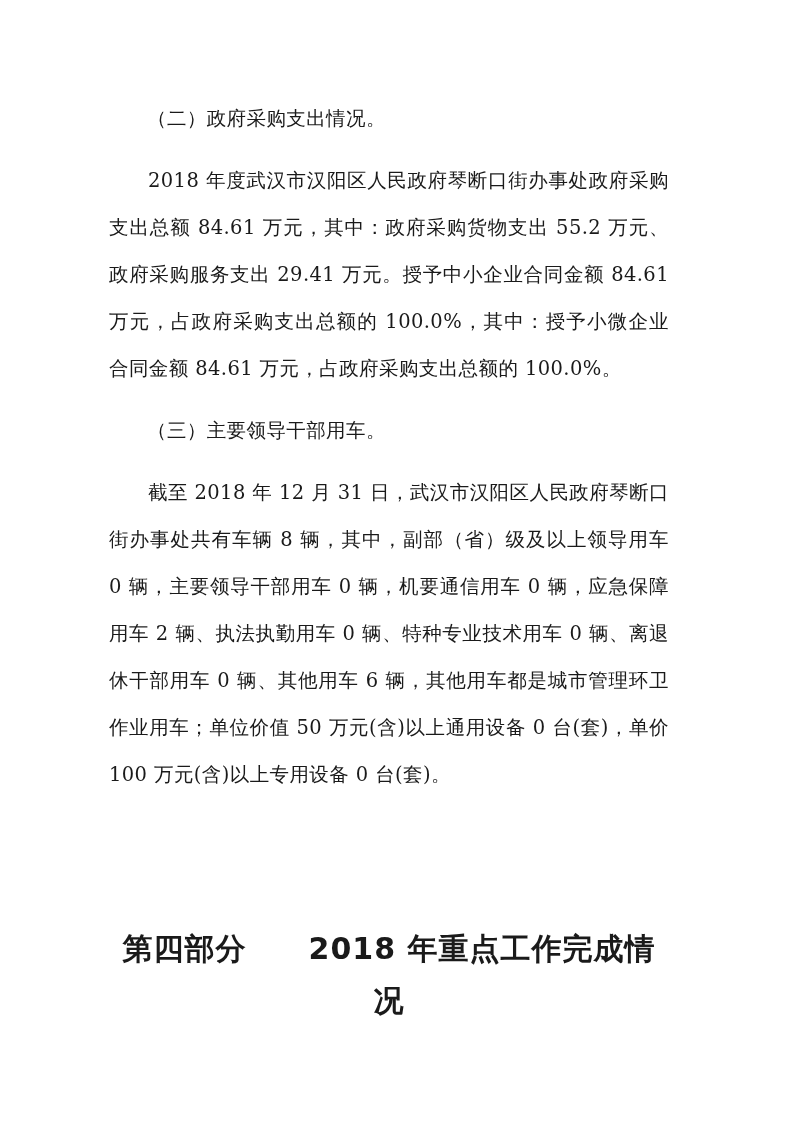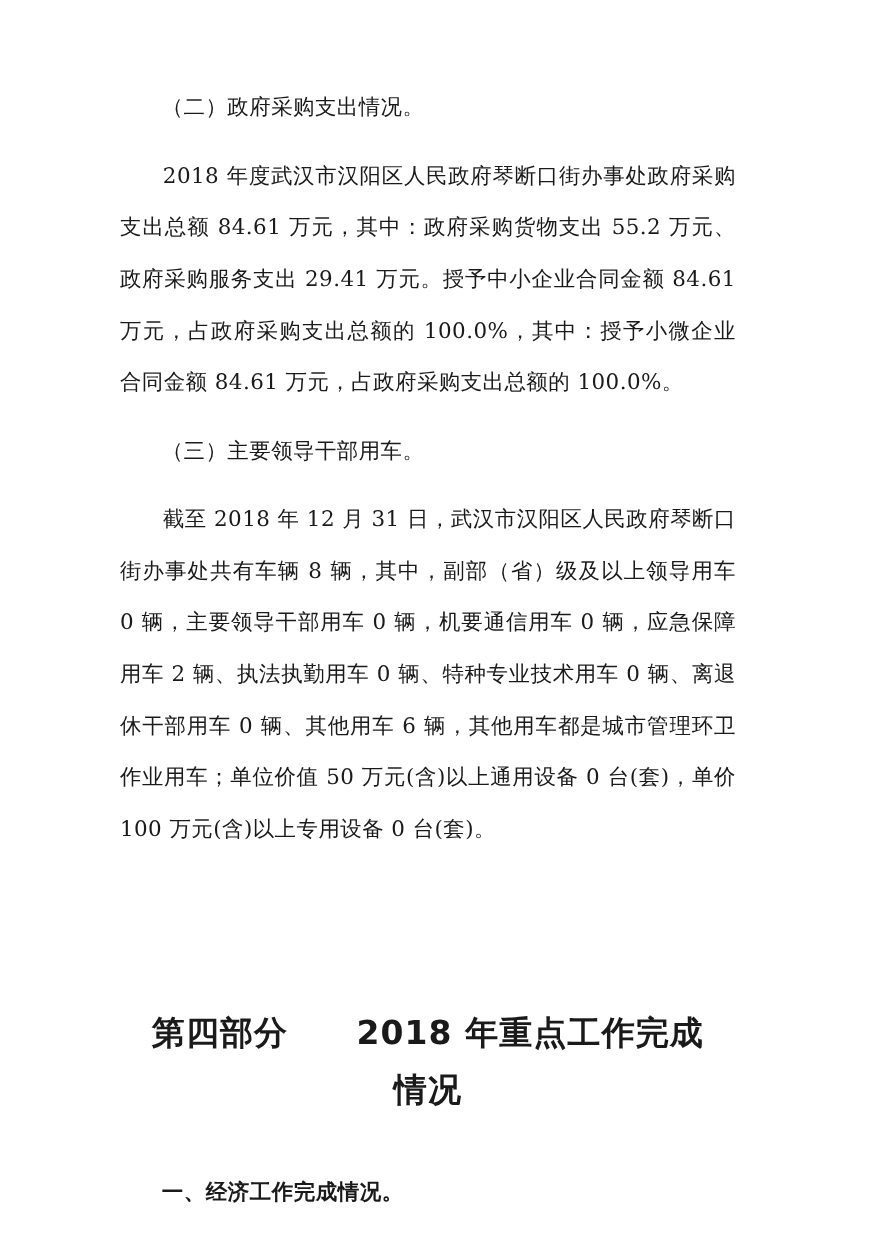--- a/index.html
+++ b/index.html
@@ -12,21 +12,21 @@
     height: 1123px;
     font-family: "DejaVu Serif", "Liberation Serif", serif;
     color: #1a1a1a;
     overflow: hidden;
   }
   .page {
     position: relative;
     width: 778px;
     height: 1123px;
     box-sizing: border-box;
-    padding: 74px 108px 60px 108px;
+    padding: 95px 108px 60px 108px;
   }
   .para {
     font-size: 19.5px;
     line-height: 47px;
     text-align: justify;
     text-justify: inter-ideograph;
     letter-spacing: 0.4px;
     margin: 1px;
   }
   .heading-sub {
@@ -43,21 +43,21 @@
   .gap-md { height: 26px; }
   .gap-lg { height: 120px; }
 
   .part-title {
     font-family: "DejaVu Sans", "Liberation Sans", sans-serif;
     font-weight: bold;
     font-size: 30px;
     text-align: center;
     letter-spacing: 1px;
     line-height: 52px;
-    margin: 16px;
+    margin: 4px;
   }
   .section-head {
     font-family: "DejaVu Sans", "Liberation Sans", sans-serif;
     font-weight: bold;
     font-size: 19.5px;
     line-height: 47px;
     margin: 0;
     text-indent: 39px;
     letter-spacing: 0.5px;
   }
@@ -87,16 +87,15 @@
   <div class="gap-sm"></div>
 
   <p class="para indent">截至 2018 年 12 月 31 日，武汉市汉阳区人民政府琴断口街办事处共有车辆 8 辆，其中，副部（省）级及以上领导用车 0 辆，主要领导干部用车 0 辆，机要通信用车 0 辆，应急保障用车 2 辆、执法执勤用车 0 辆、特种专业技术用车 0 辆、离退休干部用车 0 辆、其他用车 6 辆，其他用车都是城市管理环卫作业用车；单位价值 50 万元(含)以上通用设备 0 台(套)，单价 100 万元(含)以上专用设备 0 台(套)。</p>
 
   <div class="gap-lg"></div>
 
   <h1 class="part-title">第四部分　　2018 年重点工作完成情况</h1>
 
   <div class="gap-md"></div>
 
-  <p class="section-head">一、经济工作完成情况。</p>
 
   <div class="footer-rule"></div>
 </div>
 
 </body></html>

